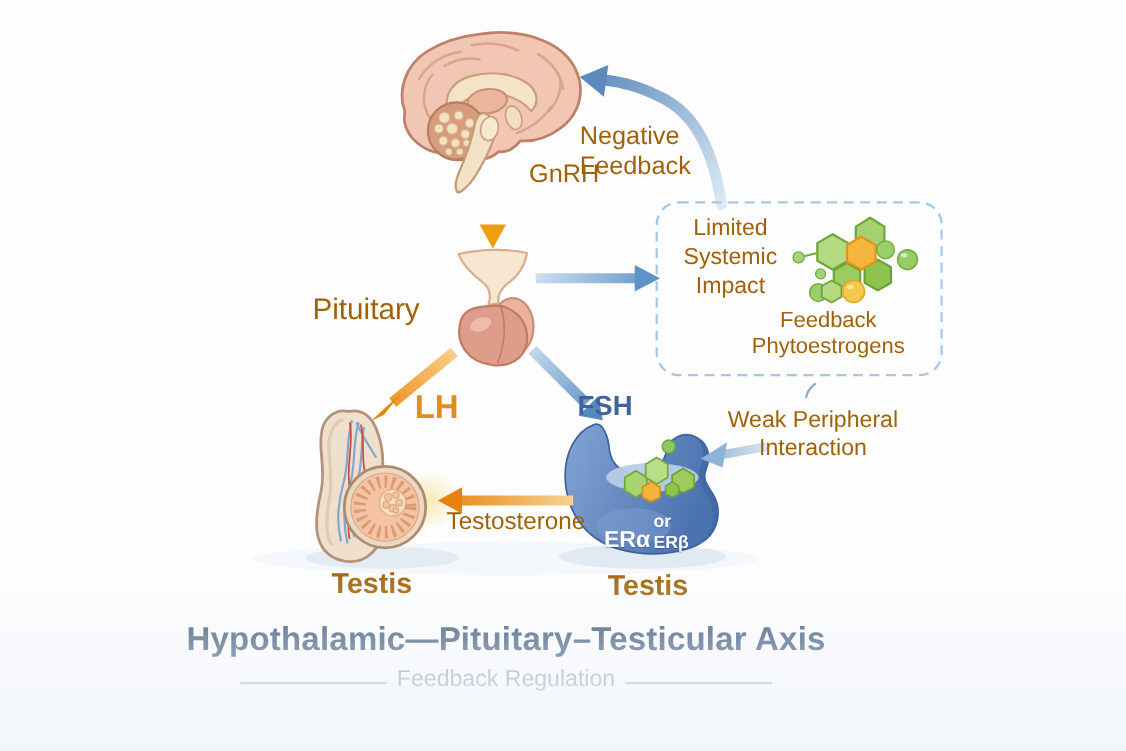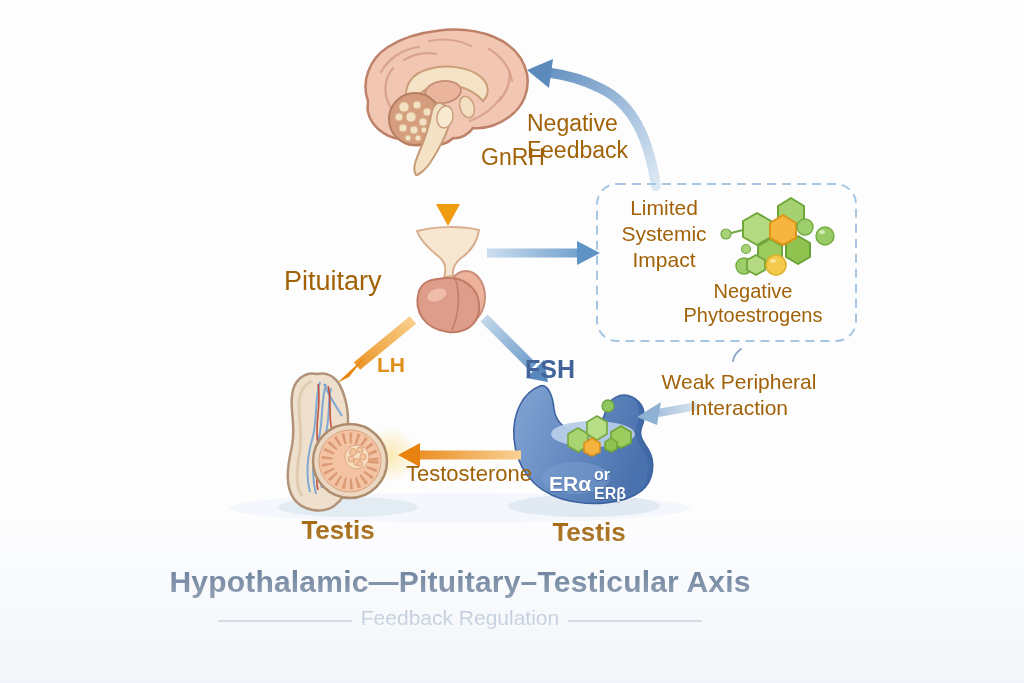--- a/index.html
+++ b/index.html
@@ -17,29 +17,29 @@
   .lbl{
     position:absolute;color:#a16207;line-height:1.18;
     font-family:"Liberation Sans",sans-serif;white-space:pre-line;
   }
   .lbl.center{text-align:center;}
   #gnrh{left:481px;top:144px;font-size:23px;}
   #negfb{left:527px;top:110px;width:118px;font-size:23px;line-height:1.19;}
   #pituitary{left:284px;top:266px;font-size:27px;}
   #limited{left:608px;top:195px;width:112px;font-size:21px;line-height:1.24;}
   #external{left:677px;top:280px;width:152px;font-size:20px;line-height:1.18;}
-  #lh{left:377px;top:353px;font-size:21px;font-weight:600;color:#E08E1C;}
+  #lh{left:377px;top:353px;font-size:30px;font-weight:600;color:#E08E1C;}
   #fsh{left:477px;top:355px;font-size:25px;font-weight:600;color:#41639A;margin-left:48px;}
   #weak{left:650px;top:369px;width:178px;font-size:21px;line-height:1.22;}
   #testosterone{left:406px;top:461px;font-size:22px;}
   #testis-left{left:297px;top:515px;width:82px;font-size:26px;font-weight:600;}
   #testis-right{left:548px;top:517px;width:82px;font-size:26px;font-weight:600;}
   #er-label{
     left:549px;top:466px;width:92px;display:flex;justify-content:center;
-    align-items:center;gap:3px;color:#fff;
+    align-items:flex-end;gap:3px;color:#fff;
     text-shadow:0 1px 1px rgba(20,40,90,.35);
   }
   #er-label .er-main{font-size:21px;font-weight:700;}
   #er-label .er-sub{font-size:16px;font-weight:700;}
   #title{left:160px;top:564px;width:600px;font-size:30px;font-weight:700;color:#2F4B70;letter-spacing:.2px;}
   #subtitle{left:160px;top:606px;width:600px;font-size:21px;color:#8094B2;}
   .rule{position:absolute;top:620px;height:2px;background:#9DAEC6;border-radius:1px;}
   #rule-left{left:218px;width:134px;}
   #rule-right{left:568px;width:134px;}
 </style>
@@ -247,21 +247,21 @@
   <g>
     <line x1="697" y1="406" x2="658" y2="413" stroke="url(#gWeak)" stroke-width="8"></line>
     <polygon points="637,417 661,402 657,425" fill="#8FB2D4"></polygon>
   </g>
 </svg>
 
 <div class="lbl" id="gnrh">GnRH</div>
 <div class="lbl" id="negfb">Negative Feedback</div>
 <div class="lbl" id="pituitary">Pituitary</div>
 <div class="lbl center" id="limited">Limited Systemic Impact</div>
-<div class="lbl center" id="external">Negative Phytoestrogens</div>
+<div class="lbl center" id="external">Feedback Phytoestrogens</div>
 <div class="lbl" id="lh">LH</div>
 <div class="lbl" id="fsh">FSH</div>
 <div class="lbl" id="testosterone">Testosterone</div>
 <div class="lbl center" id="weak">Weak Peripheral Interaction</div>
 <div class="lbl center" id="testis-left">Testis</div>
 <div class="lbl center" id="testis-right">Testis</div>
 
 <div class="lbl" id="er-label">
   <span class="er-main">ERα</span>
   <span class="er-sub">or ERβ</span>

